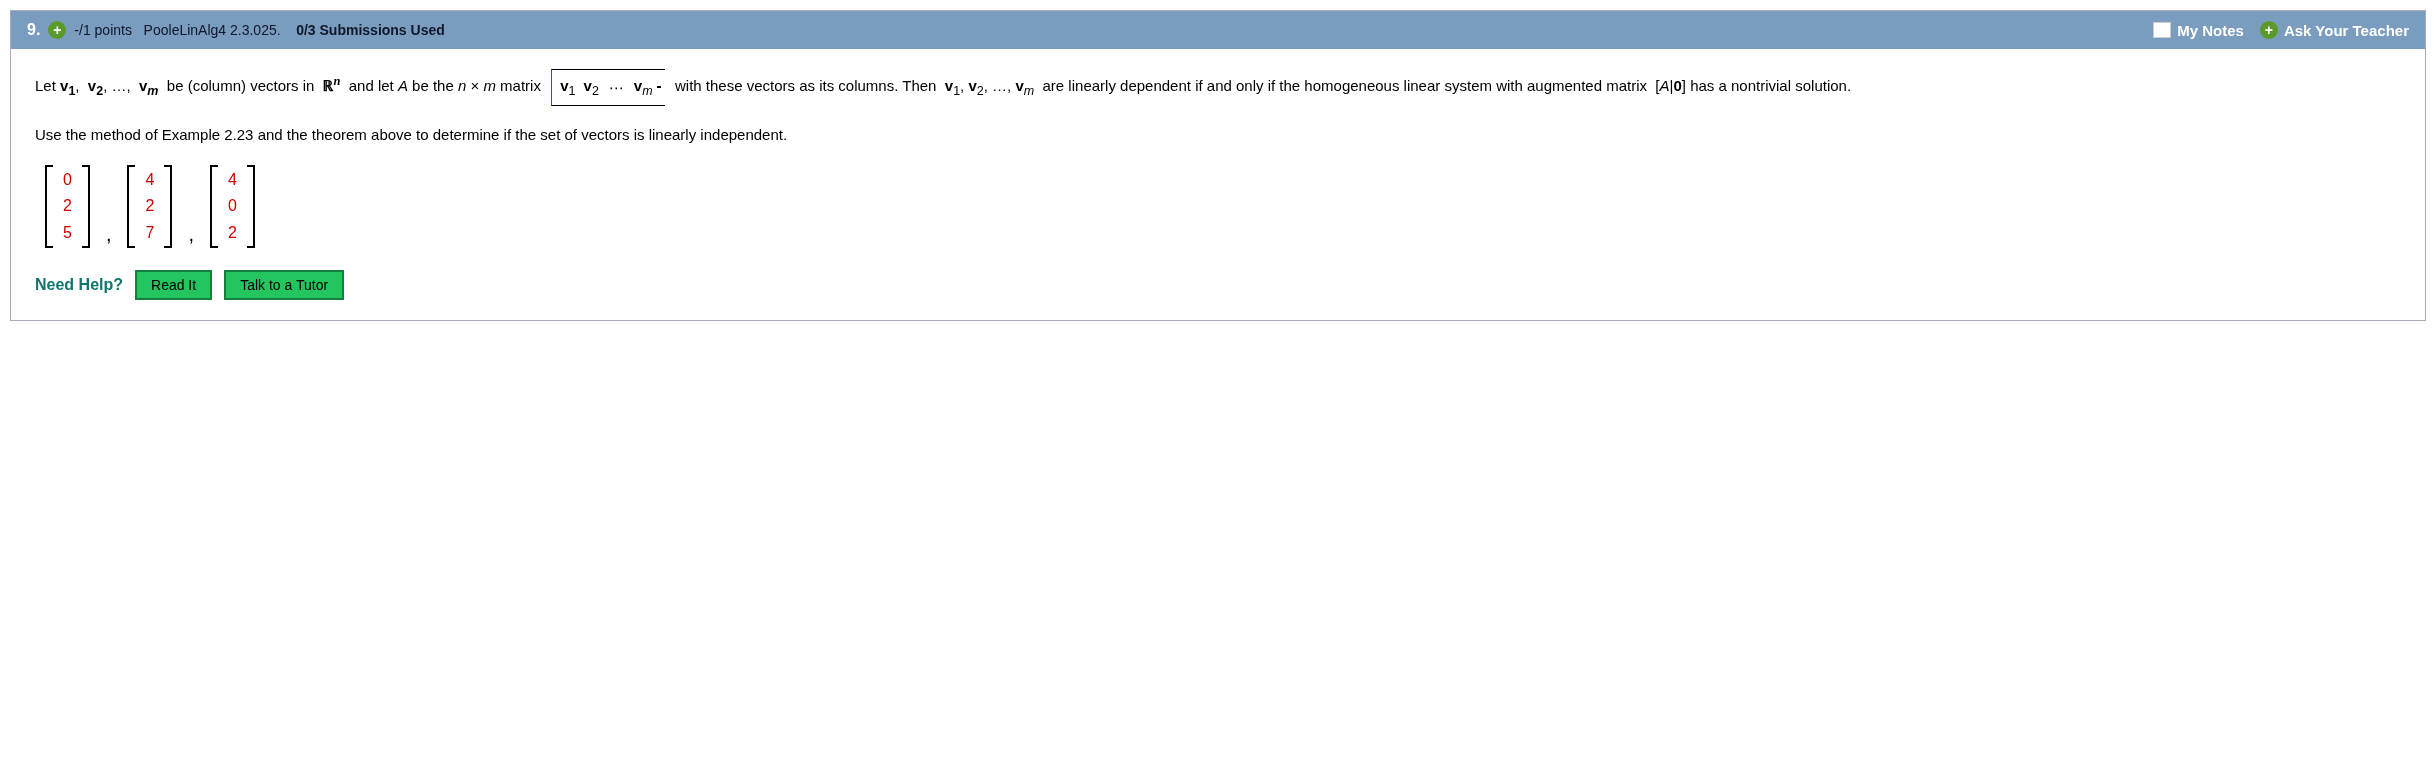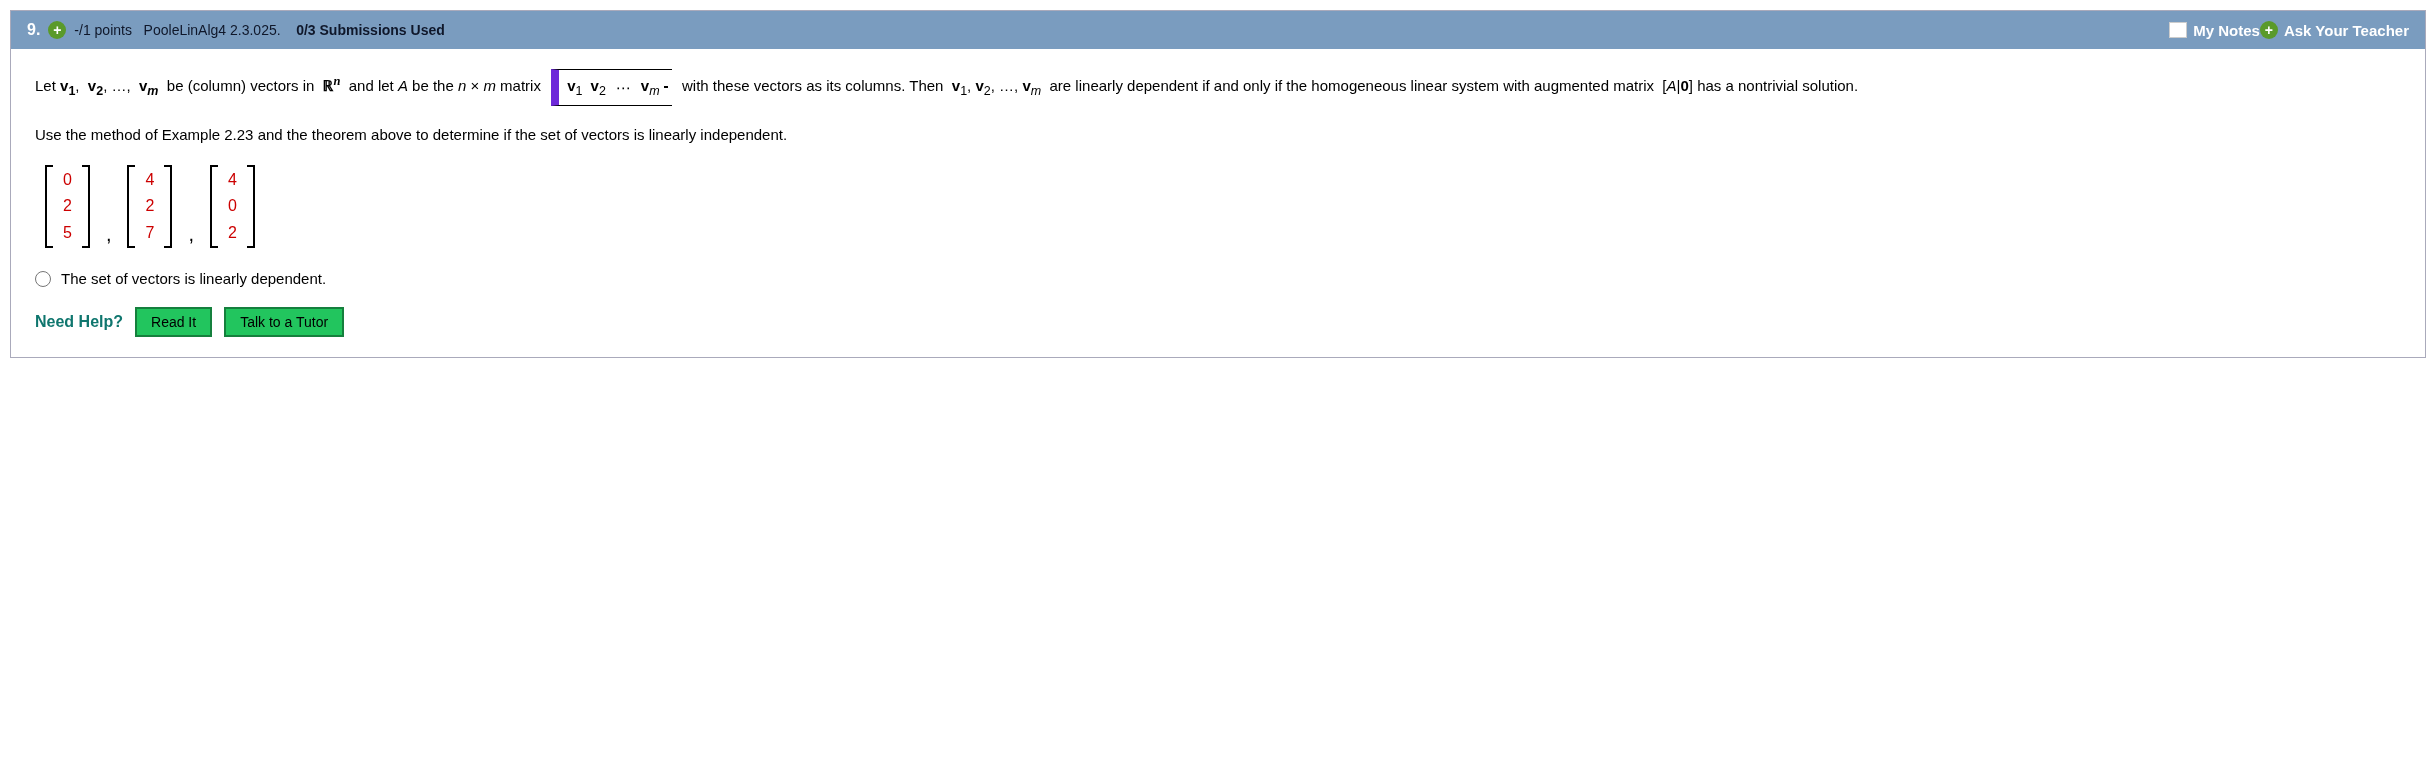--- a/index.html
+++ b/index.html
@@ -44,20 +44,21 @@
       font-weight: bold;
       cursor: pointer;
     }
     .points-info {
       color: #0f172a;
       font-size: 14px;
     }
     .header-right {
       display: flex;
       align-items: center;
+      gap: 16px;
     }
     .my-notes-btn {
       display: flex;
       align-items: center;
       gap: 6px;
       color: #fff;
       font-size: 15px;
       cursor: pointer;
       font-weight: bold;
     }
@@ -188,21 +189,21 @@
 
   <div class="question-body">
 
     <div class="theorem-text">
       Let&nbsp;<span class="bold-math"><b>v</b><sub>1</sub></span>,&nbsp;
       <span class="bold-math"><b>v</b><sub>2</sub></span>,&nbsp;…,&nbsp;
       <span class="bold-math"><b>v</b><sub><i>m</i></sub></span>&nbsp;
       be (column) vectors in&nbsp;
       <span class="bb-R"><b>ℝ</b><sup><i>n</i></sup></span>&nbsp;
       and let&nbsp;<i>A</i>&nbsp;be the&nbsp;<i>n</i>&nbsp;×&nbsp;<i>m</i>&nbsp;matrix&nbsp;
-      <span style="display:inline-flex;align-items:center;vertical-align:middle;border-left:8px solid #6d28d9;border-top:1px solid #000;border-bottom:1px solid #000;padding:2px 4px;margin:0 2px;">
+      <span style="display:inline-flex;align-items:center;vertical-align:middle;border-left:1px solid #6d28d9;border-top:1px solid #000;border-bottom:1px solid #000;padding:2px 4px;margin:0 2px;">
         <span style="padding:0 4px;"><b>v</b><sub>1</sub></span>
         <span style="padding:0 4px;"><b>v</b><sub>2</sub></span>
         <span style="padding:0 6px;">⋯</span>
         <span style="padding:0 4px;"><b>v</b><sub><i>m</i></sub></span>
         <span style="border-right:2px solid #000;border-top:1px solid #000;border-bottom:1px solid #000;width:4px;height:100%;"></span>
       </span>&nbsp;
       with these vectors as its columns. Then&nbsp;
       <b>v</b><sub>1</sub>,&nbsp;<b>v</b><sub>2</sub>,&nbsp;…,&nbsp;<b>v</b><sub><i>m</i></sub>&nbsp;
       are linearly dependent if and only if the homogeneous linear system with augmented matrix&nbsp;
       [<i>A</i>|<b>0</b>]&nbsp;has a nontrivial solution.
@@ -238,24 +239,20 @@
         <div style="width:8px;border-left:2.5px solid #000;border-top:2px solid #000;border-bottom:2px solid #000;"></div>
         <div class="vector-values">
           <span class="vector-val">4</span>
           <span class="vector-val">0</span>
           <span class="vector-val">2</span>
         </div>
         <div style="width:8px;border-right:2.5px solid #000;border-top:2px solid #000;border-bottom:2px solid #000;"></div>
       </div>
     </div>
 
-    <div class="radio-option">
-      <input type="radio" name="answer" id="opt1" style="">
-      <label for="opt1">The set of vectors is linearly dependent.</label>
-    </div>
 
     <div class="need-help-section">
       <span class="need-help-label">Need Help?</span>
       <button class="help-btn">Read It</button>
       <button class="help-btn">Talk to a Tutor</button>
     </div>
   </div>
 </div>
 
 </body></html>

